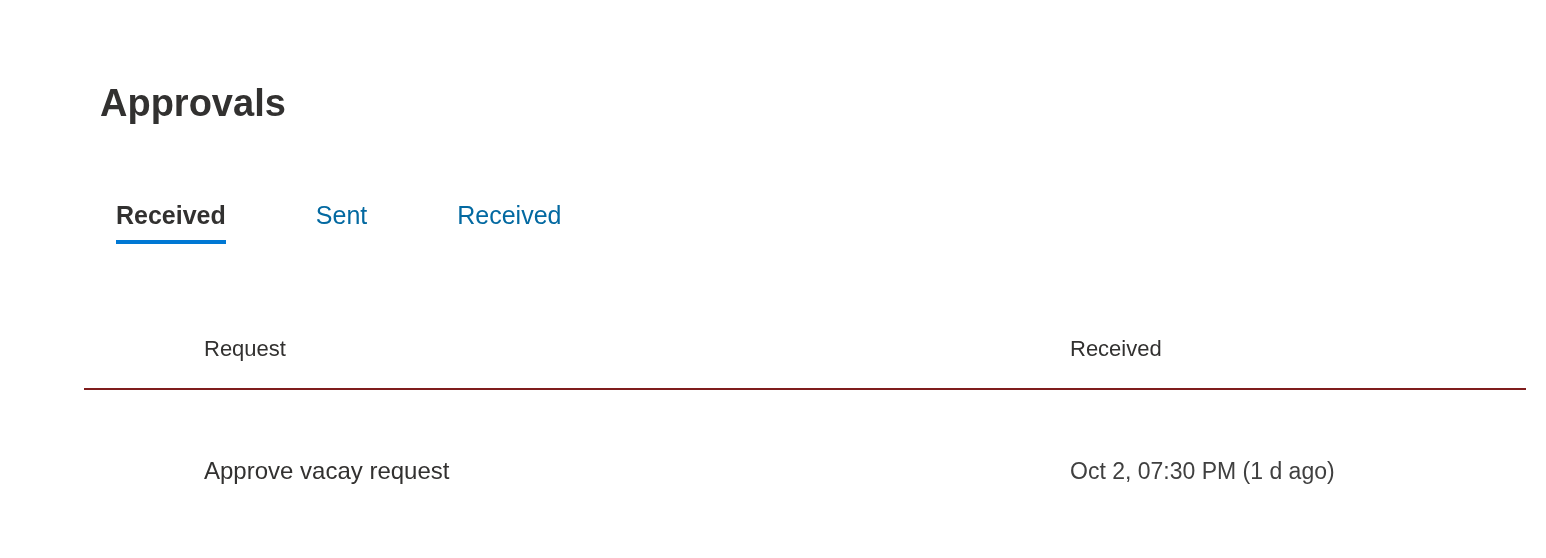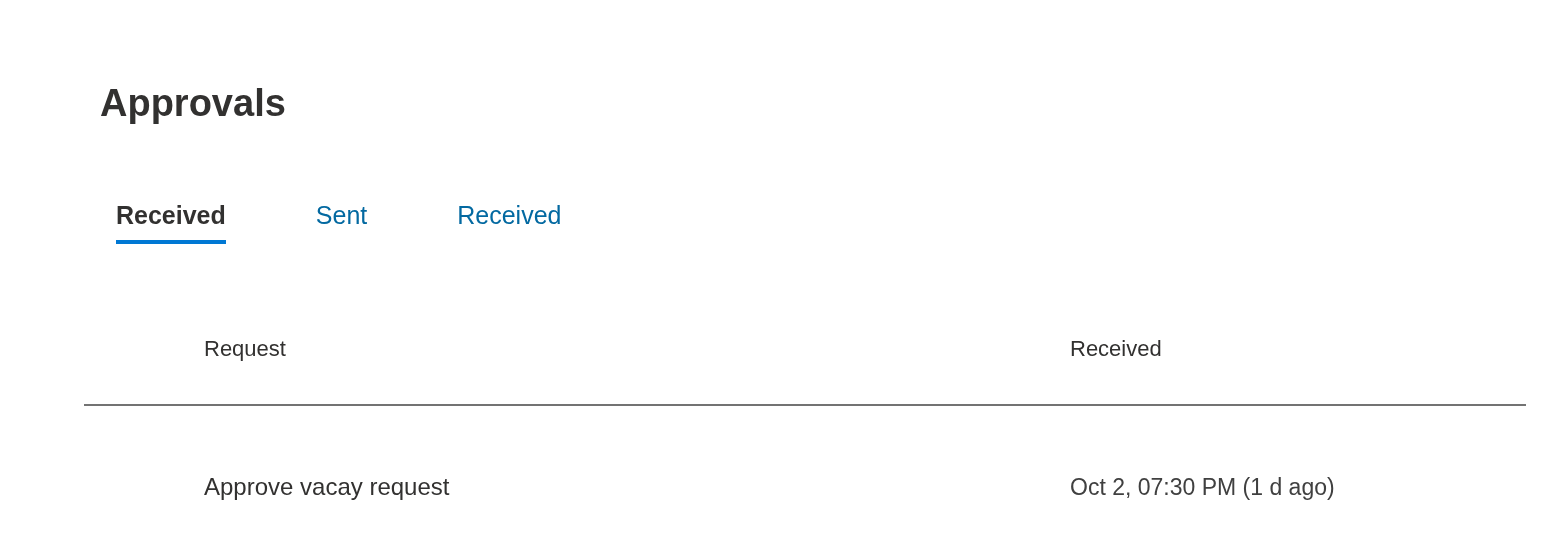--- a/index.html
+++ b/index.html
@@ -42,22 +42,22 @@
       font-weight: 600;
       border-bottom: 4px solid #0078d4;
     }
     .table-wrap {
       margin-top: 60px;
       margin-left: -16px;
       margin-right: -16px;
     }
     .table-header {
       display: flex;
-      padding: 0 0 26px 0;
-      border-bottom: 2px solid #737373;
+      padding: 0 0 10px 0;
+      border-bottom: 2px solid #7f1d1d;
     }
     .col-request {
       padding-left: 104px;
       flex: 1;
       font-size: 22px;
       color: #323130;
     }
     .col-received {
       width: 440px;
       font-size: 22px;

